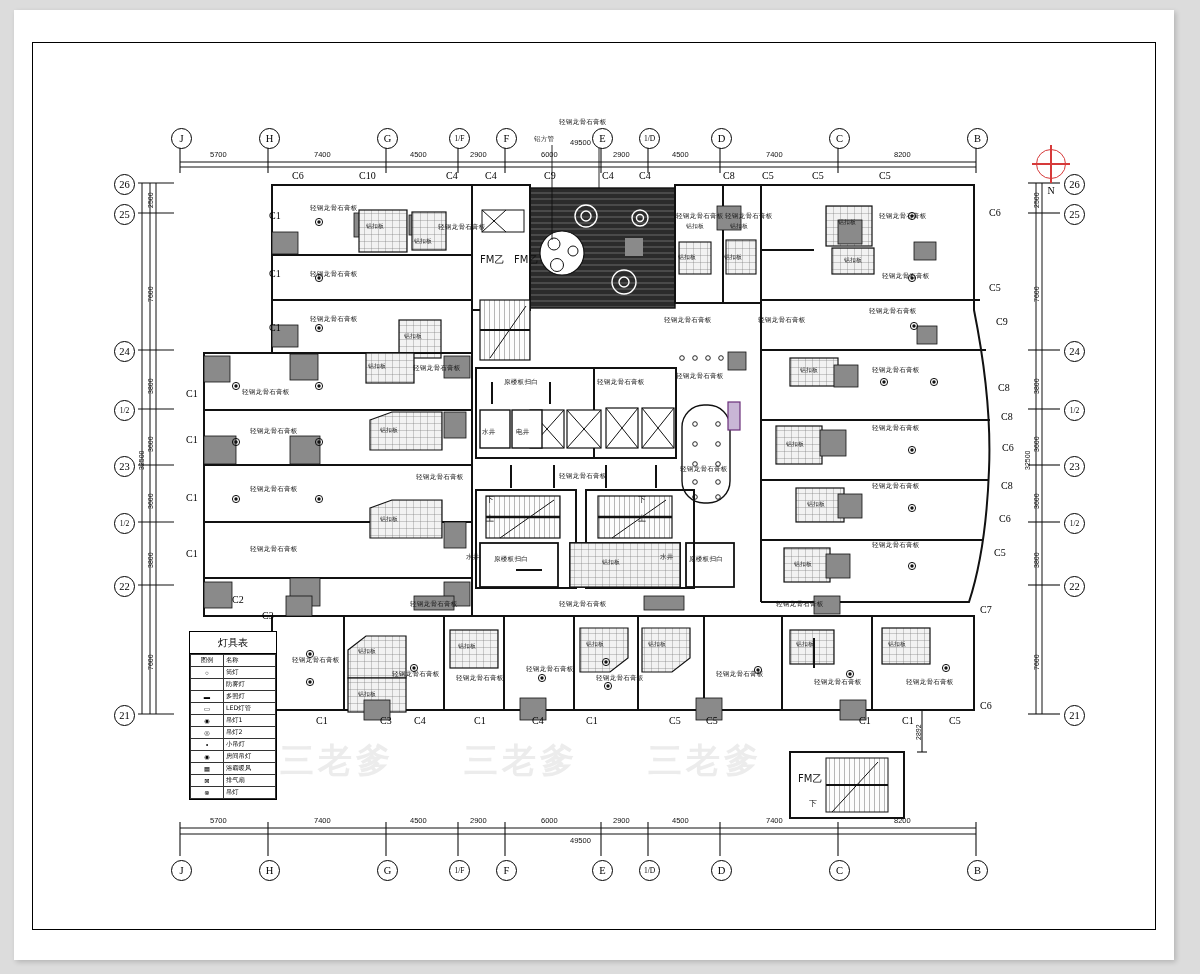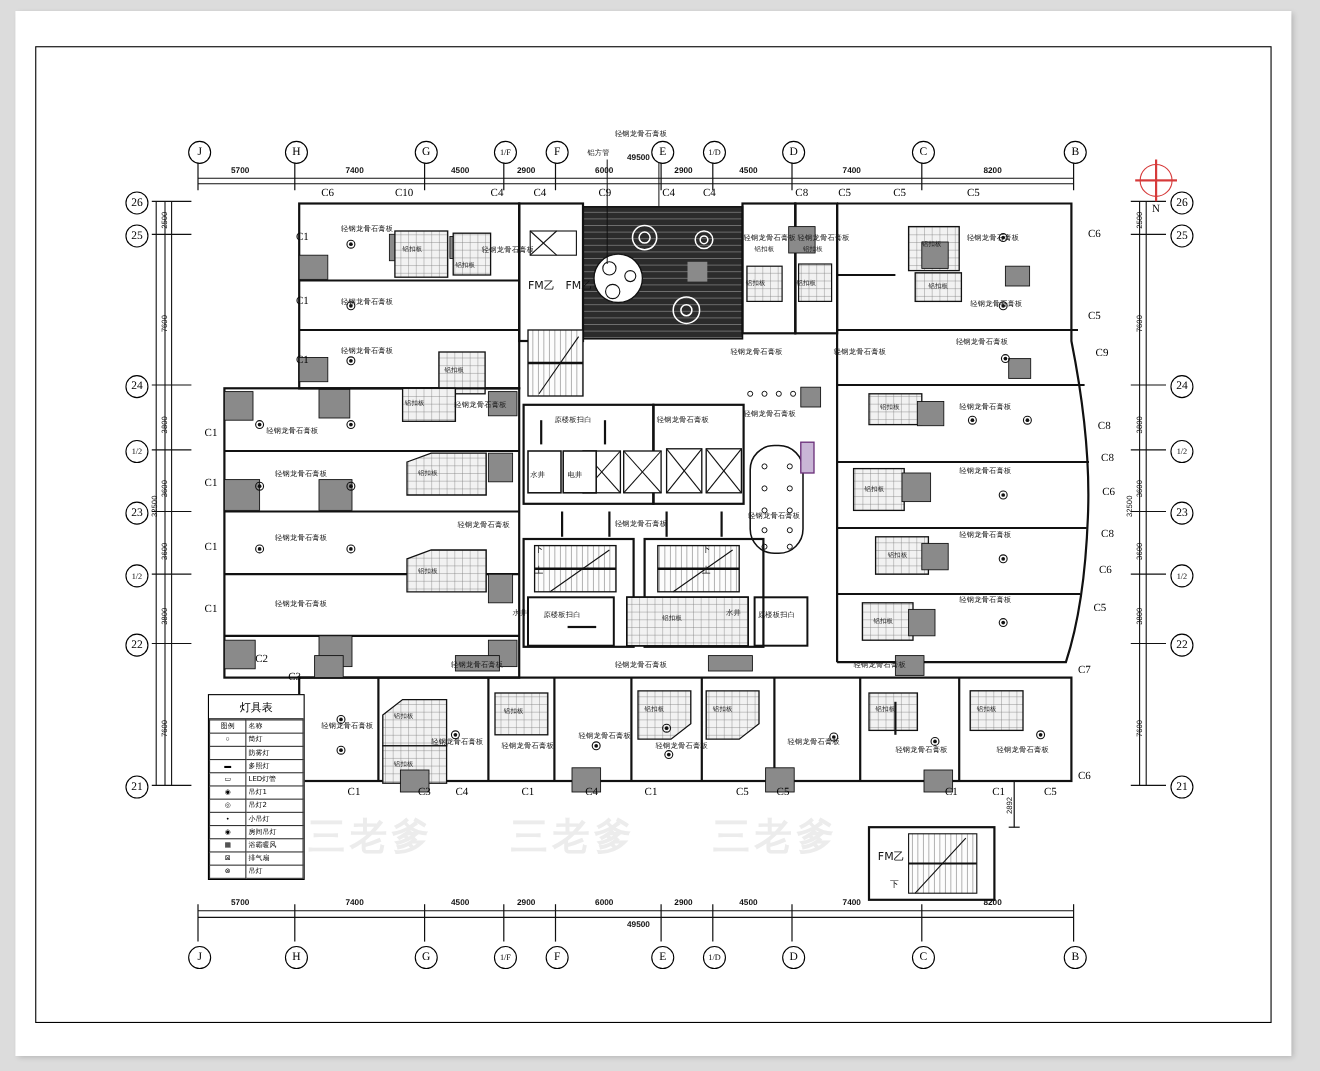--- a/index.html
+++ b/index.html
@@ -21,21 +21,21 @@
   }
   #plan{position:absolute;left:0;top:0;width:1160px;height:950px;}
   .lbl{position:absolute;font-size:9px;color:#111;white-space:nowrap;}
   .cn{font-family:"DejaVu Sans","Liberation Sans",sans-serif;}
   .gridcirc{
     position:absolute;width:19px;height:19px;border:1.1px solid #000;border-radius:50%;
     display:flex;align-items:center;justify-content:center;
     font-size:10.5px;font-family:"Liberation Serif","DejaVu Serif",serif;
     background:#fff;color:#000;
   }
-  .dimtxt{position:absolute;font-size:7.5px;color:#111;font-weight:bold;}
+  .dimtxt{position:absolute;font-size:7.5px;color:#111;}
   .vdim{position:absolute;font-size:7px;color:#111;transform:rotate(-90deg);transform-origin:left top;}
   .roomcode{position:absolute;font-size:10px;font-family:"Liberation Serif","DejaVu Serif",serif;color:#000;}
   .cnlabel{position:absolute;font-size:6.6px;color:#1a1a1a;white-space:nowrap;letter-spacing:.2px;}
   
   #legend{position:absolute;left:175px;top:621px;width:86px;border:1.1px solid #000;background:#fff;}
   #legend .ttl{text-align:center;font-size:10px;padding:4px 0 3px;border-bottom:1.1px solid #000;}
   #legend table{border-collapse:collapse;width:100%;}
   #legend td{border:.7px solid #333;font-size:6.3px;height:11px;padding:0 2px;}
   #legend td.sym{width:28px;text-align:center;}
   #legend td.nm{text-align:left;}

